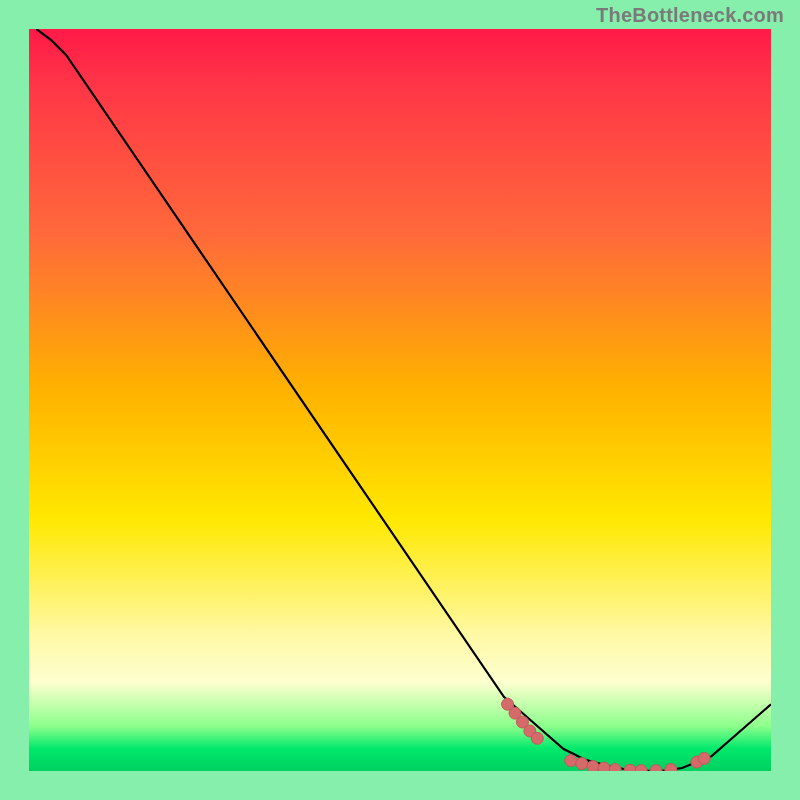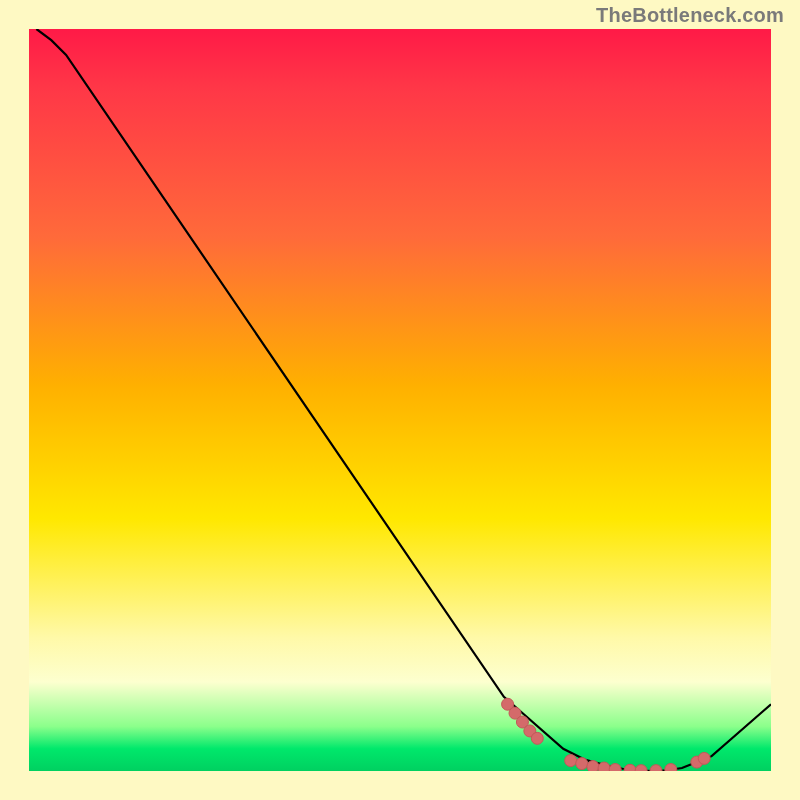--- a/index.html
+++ b/index.html
@@ -10,21 +10,21 @@
     background: #000;
     overflow: hidden;
     font-family: Arial, Helvetica, sans-serif;
   }
   .frame {
     position: absolute;
     top: 0;
     left: 0;
     width: 800px;
     height: 800px;
-    background: #fef9c3;
+    background: #86efac;
   }
   .watermark {
     position: absolute;
     top: 4px;
     right: 16px;
     color: #7a7a7a;
     font-size: 20px;
     font-weight: 600;
     letter-spacing: 0.2px;
     user-select: none;

